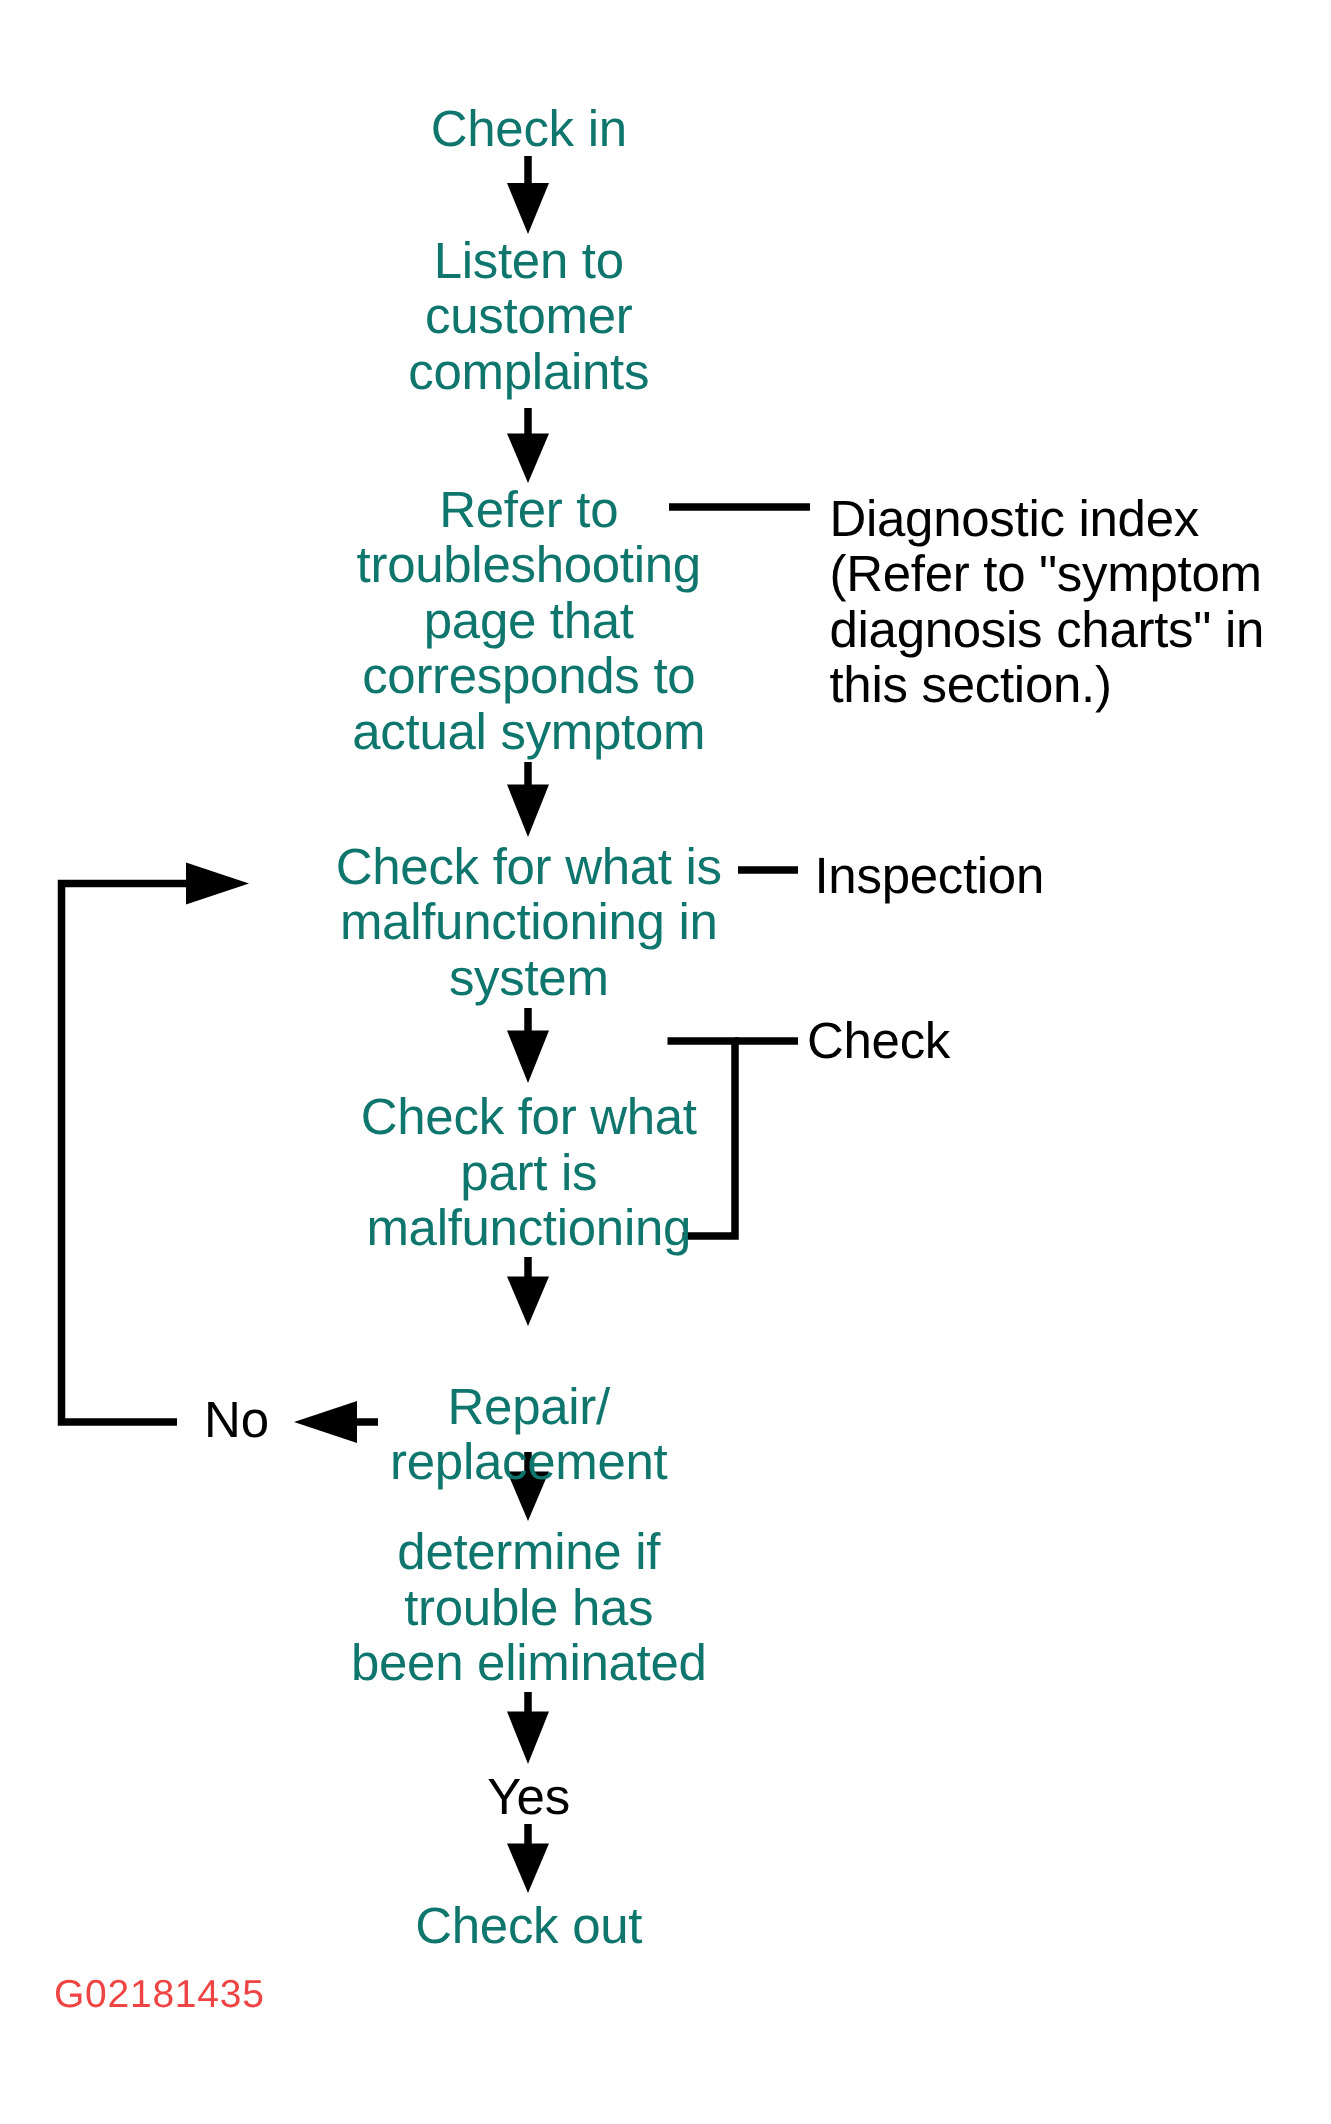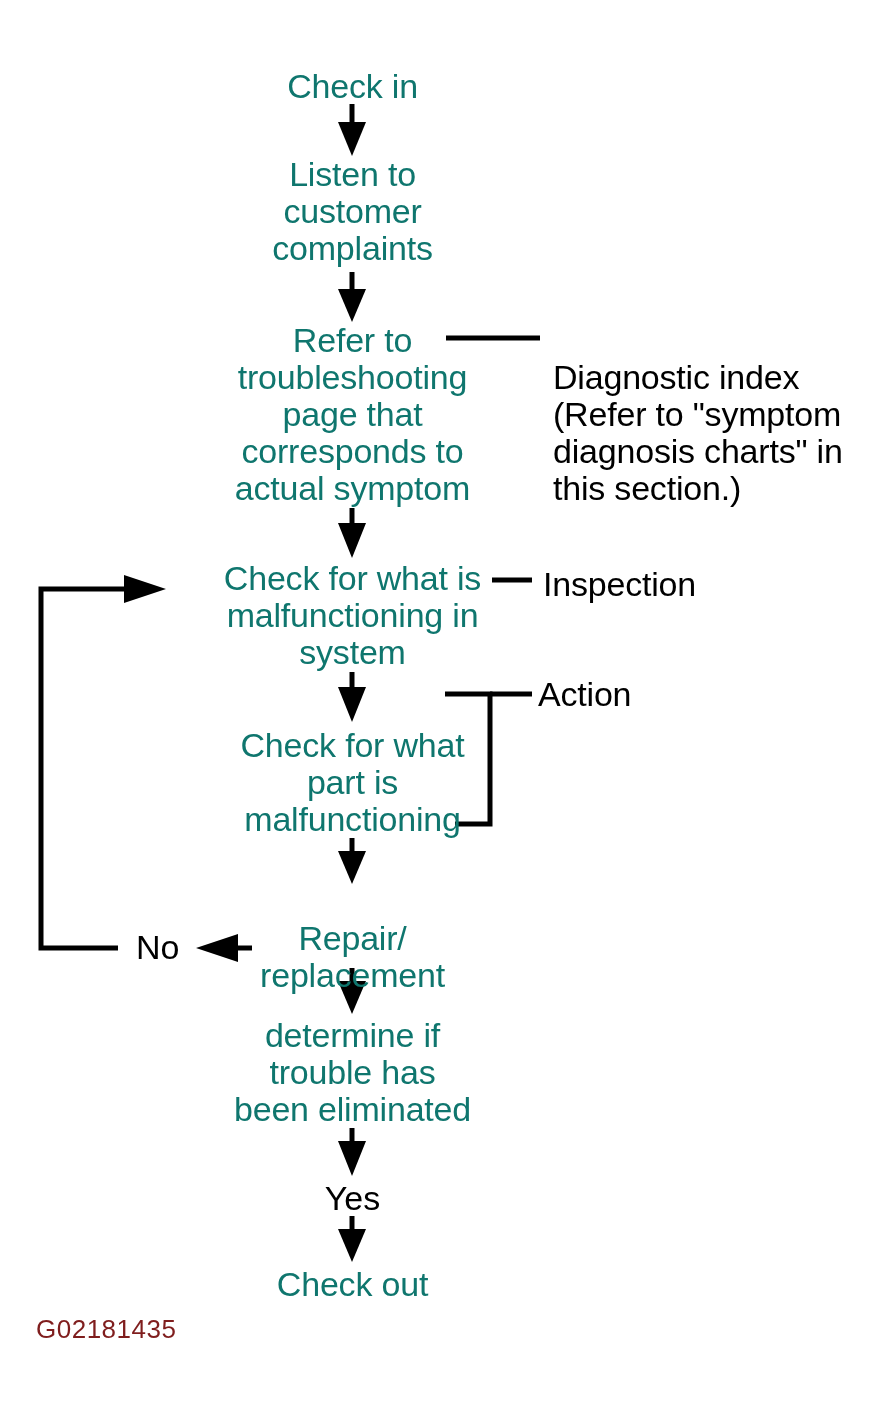--- a/index.html
+++ b/index.html
@@ -52,21 +52,21 @@
     line-height: 37px;
     color: #000000;
   }
 
   
   .caption {
     position: absolute;
     font-size: 26px;
     line-height: 30px;
     letter-spacing: 0.5px;
-    color: #7f1d1d;
+    color: #ef4444;
     text-align: center;
   }
 
   
   #lines {
     position: absolute;
     left: 0;
     top: 0;
     width: 887px;
     height: 1416px;
@@ -171,28 +171,28 @@
 
   <div class="step step-center" style="top:920px;">Repair/
 replacement</div>
 
   <div class="step step-center" style="top:1017px;">determine if
 trouble has
 been eliminated</div>
 
   <div class="step step-center" style="top:1266px;">Check out</div>
 
-  <div class="annot" style="left:553px; top:328px; width:334px;margin-top:31px;">Diagnostic index
+  <div class="annot" style="left:553px; top:328px; width:334px;">Diagnostic index
 (Refer to "symptom
 diagnosis charts" in
 this section.)</div>
 
   <div class="annot" style="left:543px; top:566px; width:320px;">Inspection</div>
 
-  <div class="annot" style="left:538px; top:676px; width:300px;">Action</div>
+  <div class="annot" style="left:538px; top:676px; width:300px;">Check</div>
 
   <div class="inline-label" style="left:136px; top:929px;">No</div>
 
   <div class="inline-label" style="left:0; top:1180px; width:705px; text-align:center;">Yes</div>
 
   <div class="caption" style="left:36px; top:1314px;">G02181435</div>
 
 </div>
 
 </body></html>

